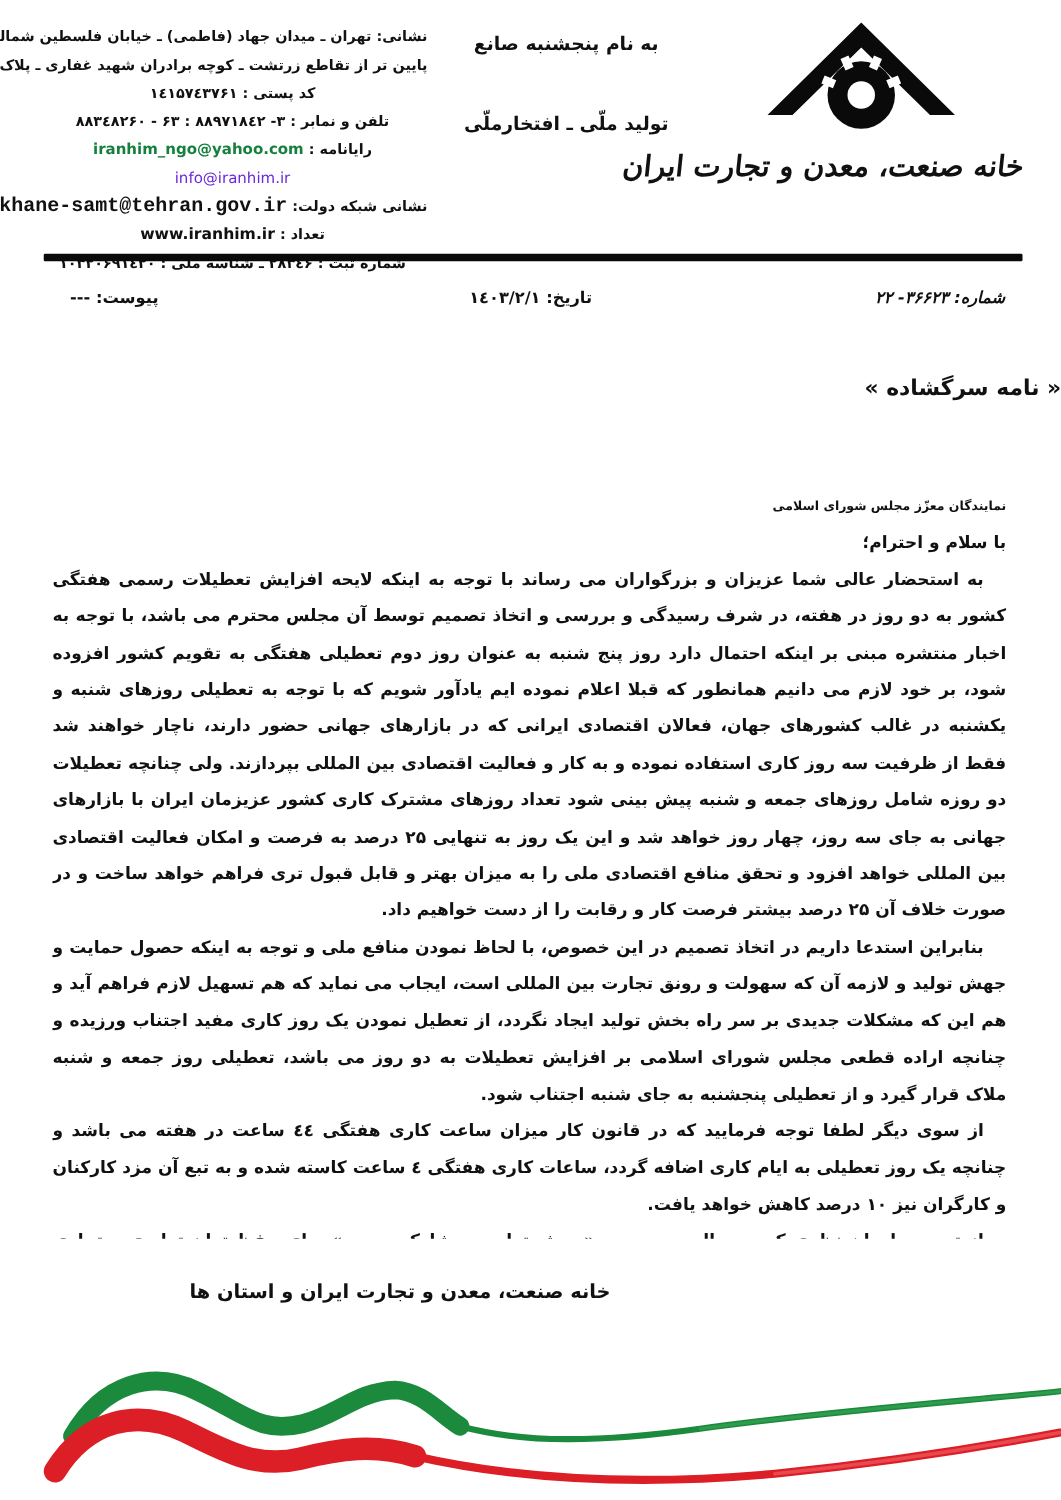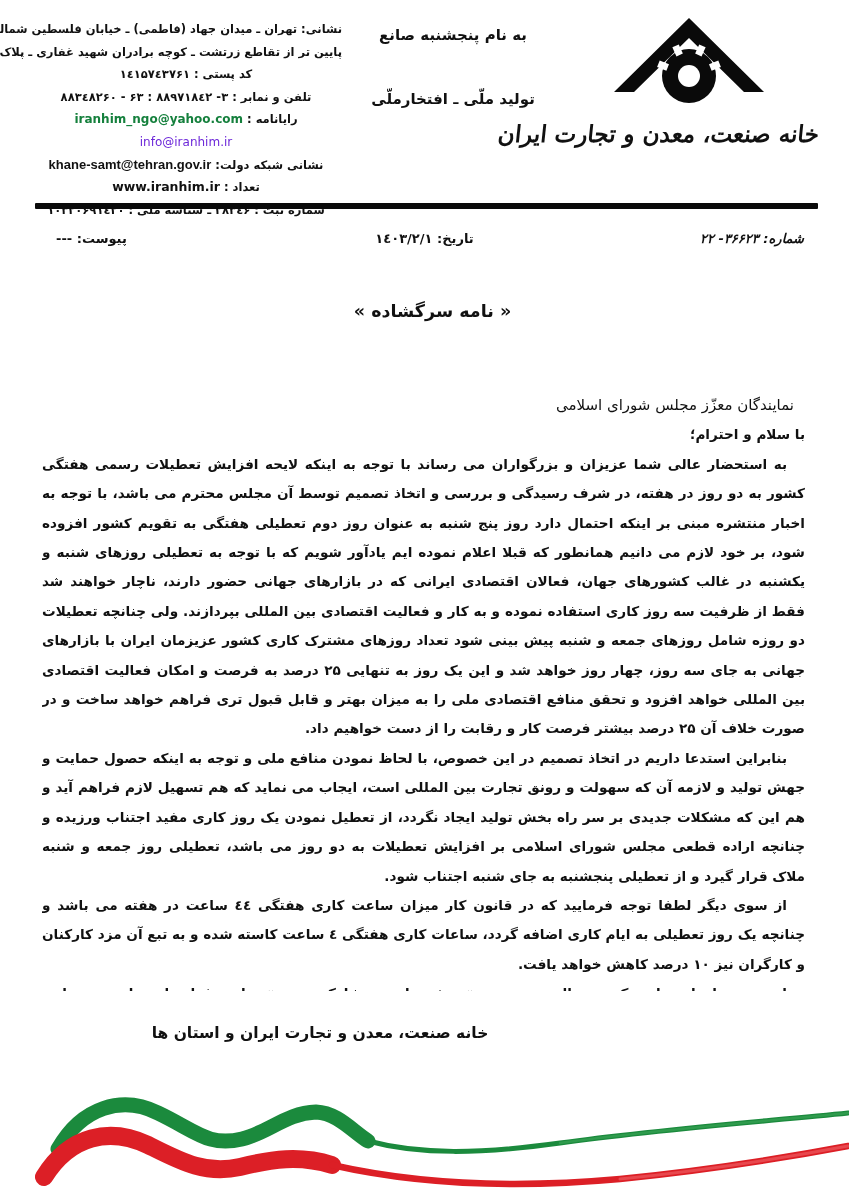--- a/index.html
+++ b/index.html
@@ -17,21 +17,21 @@
   .header{position:absolute;top:0;left:0;right:0;height:205px;}
   .contact-block{
     position:absolute;top:18px;left:30px;width:312px;
     text-align:center;direction:rtl;
     font-size:11.5px;font-weight:bold;line-height:22.6px;
     color:#111;
   }
   .contact-line{white-space:nowrap;}
   .email-teal{color:#15803d;font-weight:bold;font-size:12px;}
   .email-light{color:#6d28d9;font-weight:normal;font-size:12px;}
-  .serif-mail{font-family:Liberation Sans, sans-serif;font-size:13px;}
+  .serif-mail{font-family:Liberation Mono, monospace;font-size:16px;}
   .site{font-size:12.5px;}
 
   .center-block{
     position:absolute;top:26px;left:338px;width:230px;
     text-align:center;direction:rtl;font-weight:bold;
   }
   .bismillah{font-size:15px;}
   .slogan{margin-top:46px;font-size:15px;}
 
   .logo-block{
@@ -58,29 +58,29 @@
     position:absolute;top:231px;left:40px;right:40px;height:24px;
     font-weight:bold;font-size:13px;direction:rtl;
   }
   .meta-number{position:absolute;right:5px;white-space:nowrap;font-style:italic;}
   .meta-date{position:absolute;left:50%;transform:translateX(-50%);white-space:nowrap;}
   .meta-attachment{position:absolute;left:16px;white-space:nowrap;}
 
   
   .letter-title{
     position:absolute;top:301px;left:0;right:0;
-    text-align:center;font-weight:bold;font-size:17.5px;direction:rtl;margin-left:16px;
+    text-align:right;font-weight:bold;font-size:17.5px;direction:rtl;margin-left:16px;
   }
   .letter-body{
     position:absolute;top:391px;left:42px;right:44px;height:600px;
     direction:rtl;text-align:justify;
     font-size:13.6px;font-weight:bold;line-height:29.4px;
     overflow:hidden;
   }
-  .recipient{font-size:15px;font-weight:normal;margin:0 11px 0 0;}
+  .recipient{font-size:10px;font-weight:bold;margin:0 0 0 0;}
   .salutation{margin:0;}
   .letter-body p{margin:0;text-indent:18px;}
   .signature{
     position:absolute;top:1024px;left:120px;width:400px;
     text-align:center;direction:rtl;
     font-weight:bold;font-size:15.5px;white-space:nowrap;
   }
 
   
   .footer-ribbon{position:absolute;left:0;bottom:0;width:849px;height:125px;}

